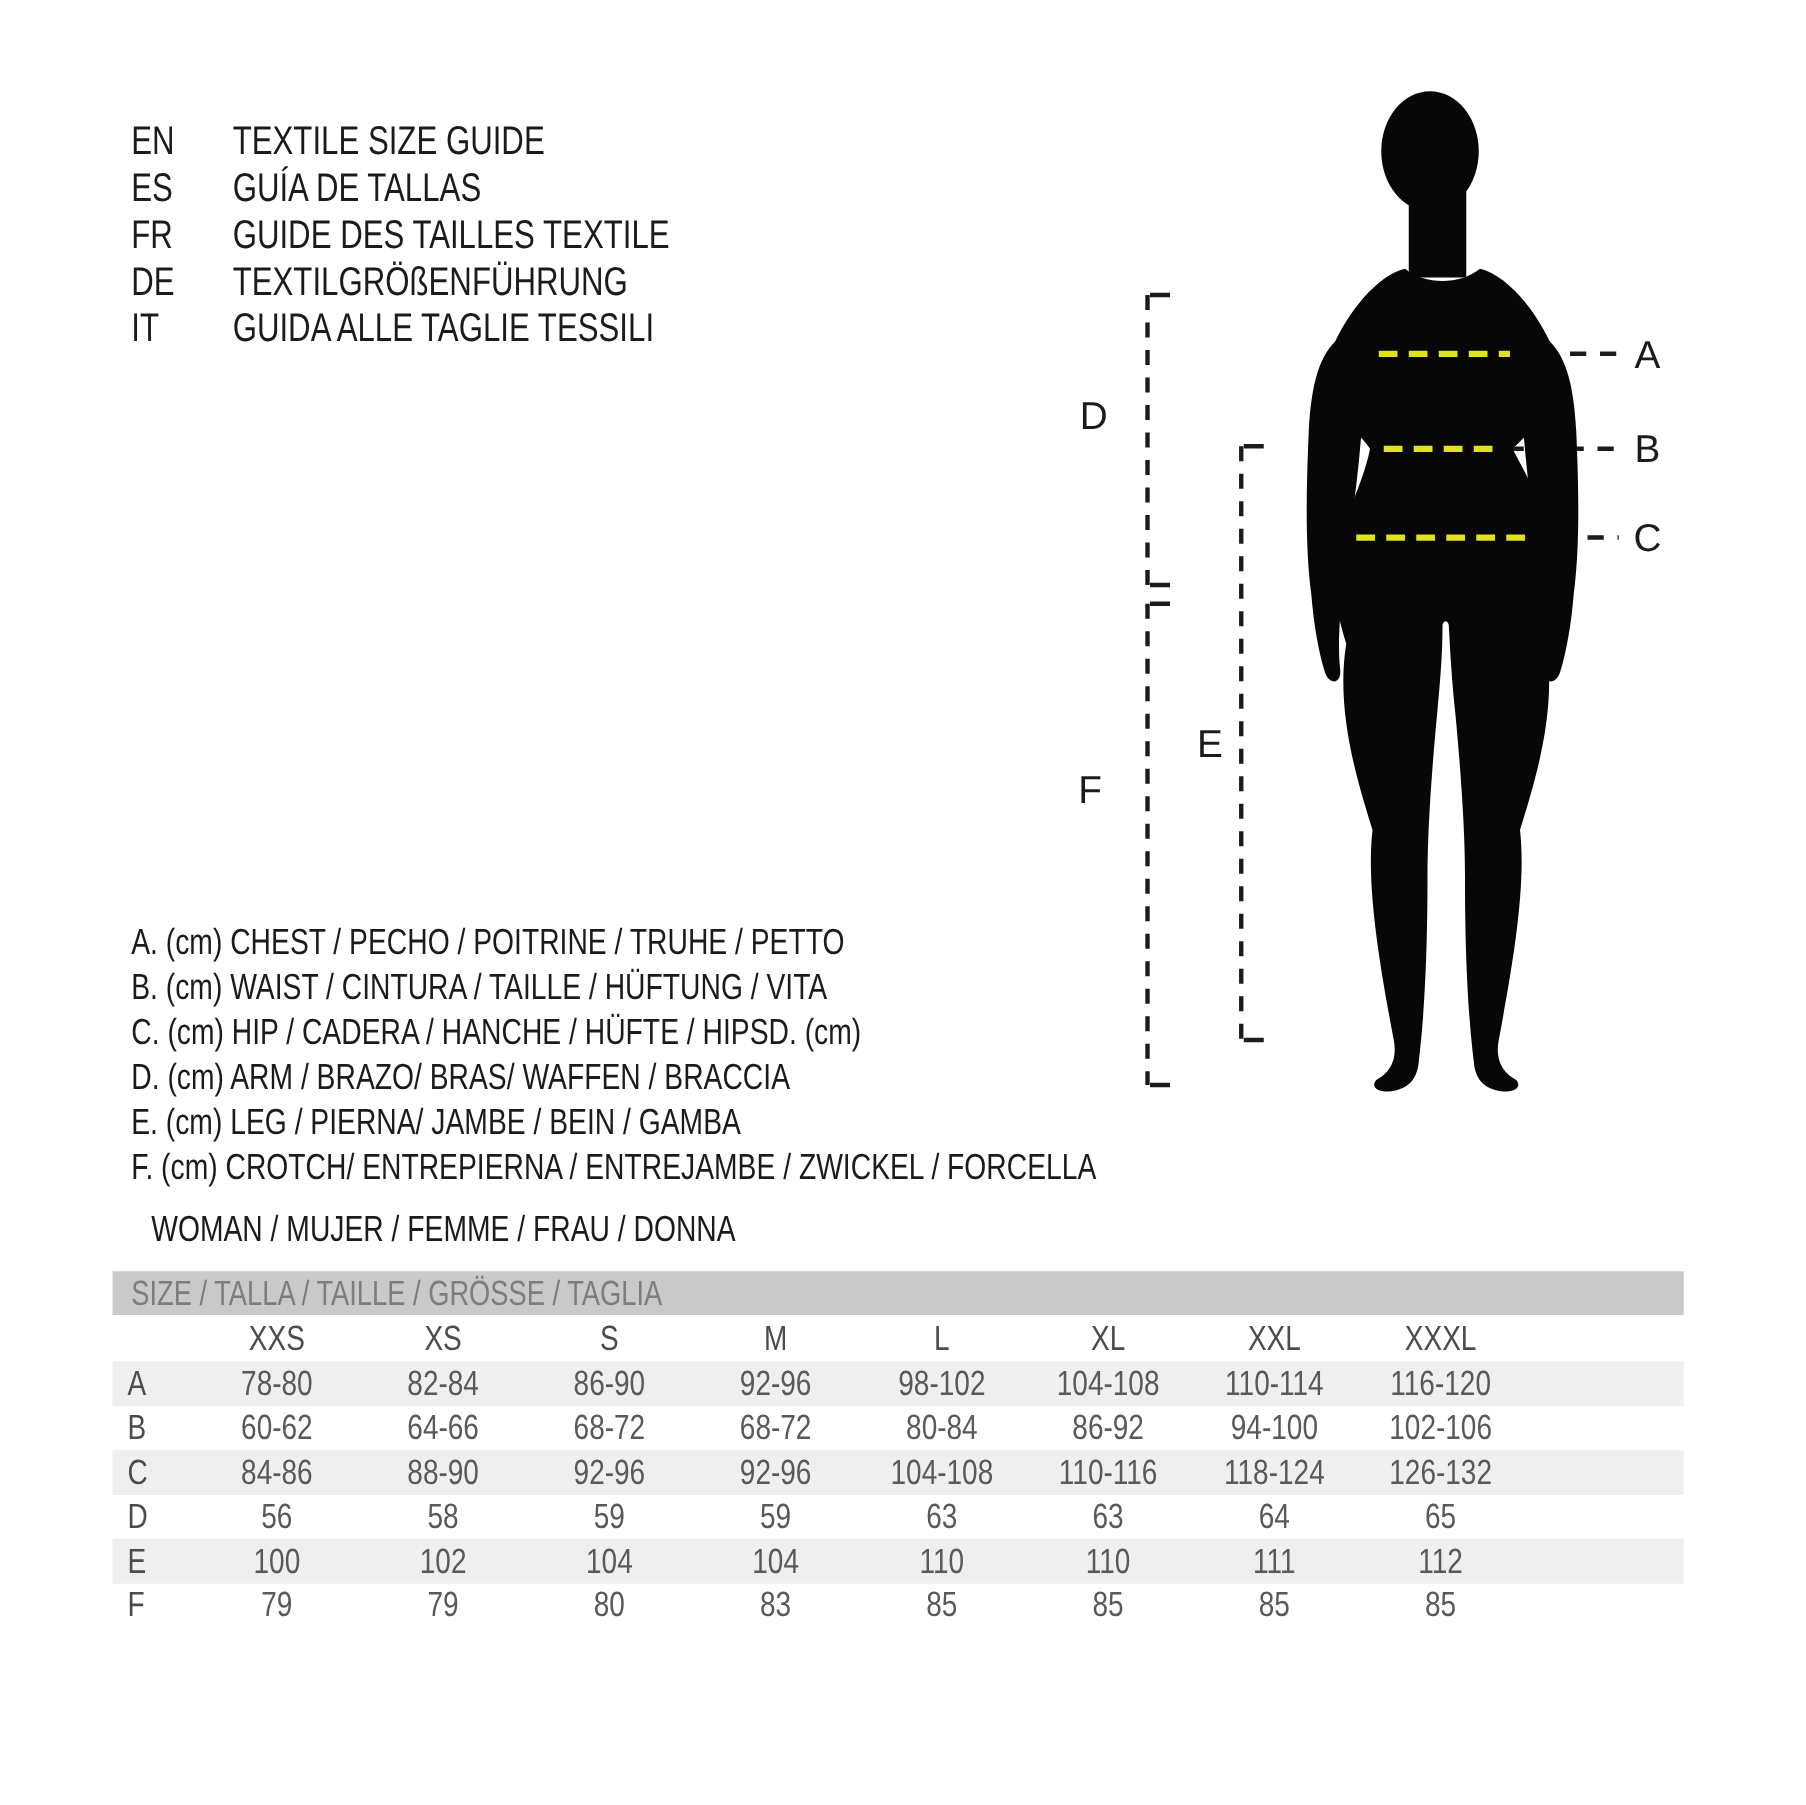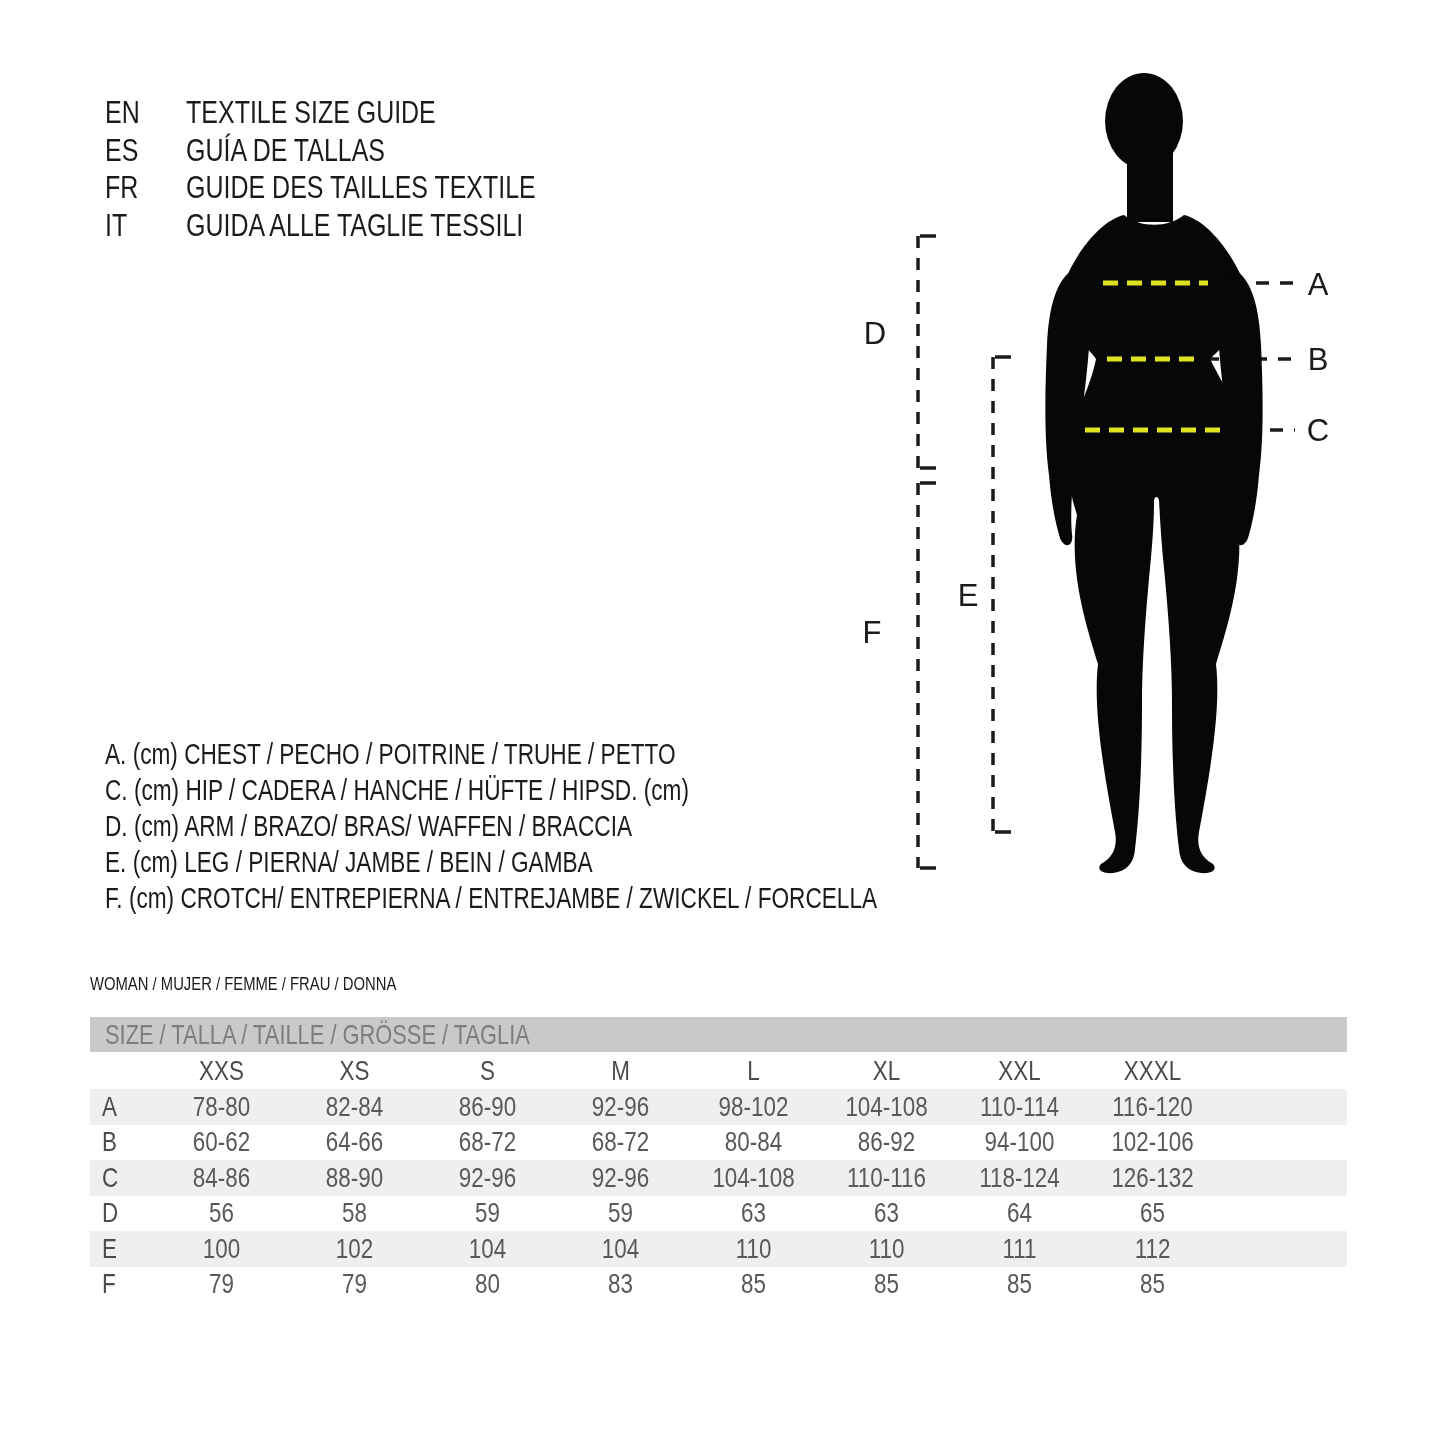--- a/index.html
+++ b/index.html
@@ -17,21 +17,21 @@
   .lang-block{position:absolute; left:105px; top:94px;}
   .lang-row{height:37.5px; line-height:37.5px; font-size:32px;}
   .lang-row .inner{display:flex;}
   .lang-code{width:104px; flex:0 0 104px;}
 
   
   .defs-block{position:absolute; left:105px; top:720px;margin-top:16px;}
   .def-line{height:36px; line-height:36px; font-size:29px;}
 
   
-  .section-title{position:absolute; left:90px; top:966px; height:36px; line-height:36px; font-size:19px;}
+  .section-title{position:absolute; left:121px; top:966px; height:36px; line-height:36px; font-size:29px;}
 
   
   .size-table{position:absolute; left:90px; top:1017px; width:1257px;}
   .table-bar{height:35px; line-height:35px; background:var(--bar-bg); color:var(--bar-text);
              font-size:28px; padding-left:15px; box-sizing:border-box;}
   .grid-row{display:grid; grid-template-columns:65px repeat(8,133px) 1fr; align-items:center;}
   .sizes-row{height:37px; color:#4c4c4c; font-size:28px;}
   .trow{height:35.5px; color:var(--table-text); font-size:28px;}
   .trow.band{background:var(--band);}
   .tcell{text-align:center; transform:scaleX(0.8); transform-origin:50% 50%; white-space:nowrap;}
@@ -57,27 +57,32 @@
           </span></span></div>
     <div class="lang-row"><span class="cond"><span class="inner">
             <span class="lang-code">ES</span>
             <span class="lang-title">GUÍA DE TALLAS</span>
           </span></span></div>
     <div class="lang-row"><span class="cond"><span class="inner">
             <span class="lang-code">FR</span>
             <span class="lang-title">GUIDE DES TAILLES TEXTILE</span>
           </span></span></div>
     <div class="lang-row"><span class="cond"><span class="inner">
+            <span class="lang-code">DE</span>
+            <span class="lang-title">TEXTILGRÖßENFÜHRUNG</span>
+          </span></span></div>
+    <div class="lang-row"><span class="cond"><span class="inner">
             <span class="lang-code">IT</span>
             <span class="lang-title">GUIDA ALLE TAGLIE TESSILI</span>
           </span></span></div>
   </div>
 
   <div class="defs-block">
     <div class="def-line"><span class="cond">A. (cm) CHEST / PECHO / POITRINE / TRUHE / PETTO</span></div>
+    <div class="def-line"><span class="cond">B. (cm) WAIST / CINTURA / TAILLE / HÜFTUNG / VITA</span></div>
     <div class="def-line"><span class="cond">C. (cm) HIP / CADERA / HANCHE / HÜFTE / HIPSD. (cm)</span></div>
     <div class="def-line"><span class="cond">D. (cm) ARM / BRAZO/ BRAS/ WAFFEN / BRACCIA</span></div>
     <div class="def-line"><span class="cond">E. (cm) LEG / PIERNA/ JAMBE / BEIN / GAMBA</span></div>
     <div class="def-line"><span class="cond">F. (cm) CROTCH/ ENTREPIERNA / ENTREJAMBE / ZWICKEL / FORCELLA</span></div>
   </div>
 
   <div class="section-title"><span class="cond">WOMAN / MUJER / FEMME / FRAU / DONNA</span></div>
 
   <div class="size-table">
     <div class="table-bar"><span class="cond">SIZE / TALLA / TAILLE / GRÖSSE / TAGLIA</span></div>

